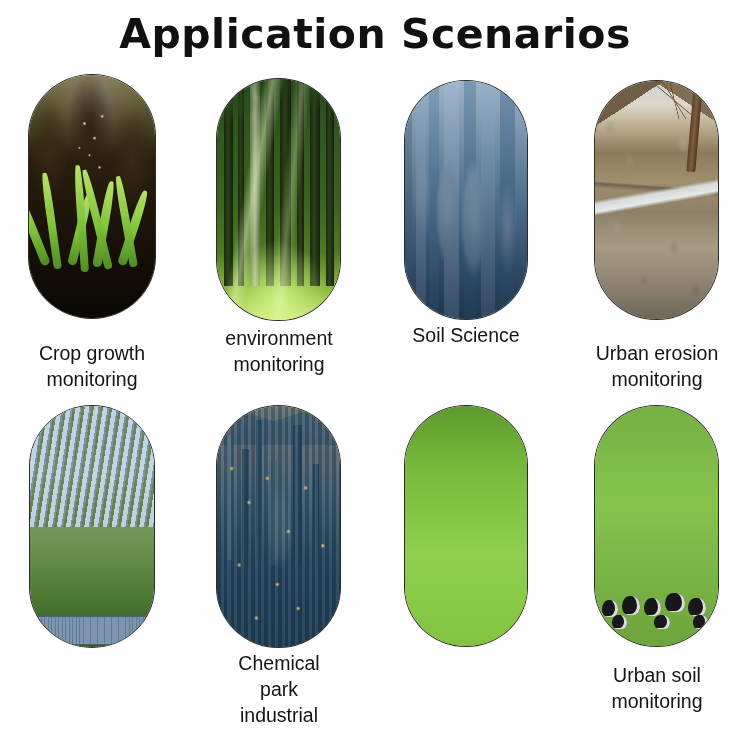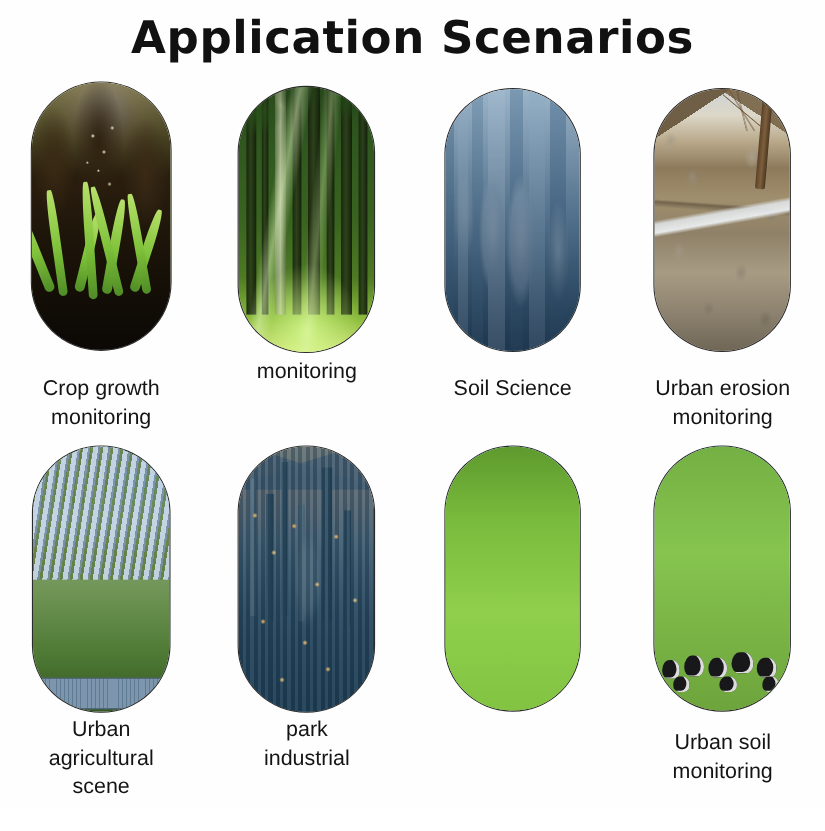--- a/index.html
+++ b/index.html
@@ -411,33 +411,34 @@
       <div class="trunk" style="left:40%; width:6%;"></div>
       <div class="trunk" style="left:51%; width:9%;"></div>
       <div class="trunk" style="left:65%; width:6%;"></div>
       <div class="trunk" style="left:76%; width:8%;"></div>
       <div class="trunk" style="left:89%; width:6%;"></div>
       <div class="layer c2-canopy"></div>
       <div class="layer c2-shafts"></div>
     </div>
   </div>
   <div class="caption" style="left:198px; top:325px; width:162px;">
+    <div>environment</div>
     <div>monitoring</div>
   </div>
 
   <div class="card" style="left:404px; top:80px; width:124px; height:240px;">
     <div class="thumb">
       <div class="layer c3-bg"></div>
       <div class="layer c3-equip"></div>
       <div class="layer c3-figs"></div>
       <div class="layer c3-dark"></div>
       <div class="layer c3-tint"></div>
     </div>
   </div>
-  <div class="caption" style="left:388px; top:340px; width:156px;">
+  <div class="caption" style="left:388px; top:322px; width:156px;">
     <div>Soil Science</div>
   </div>
 
   <div class="card" style="left:594px; top:80px; width:125px; height:240px;">
     <div class="thumb">
       <div class="layer c4-bg"></div>
       <div class="layer c4-hills"></div>
       <div class="layer c4-rocks"></div>
       <div class="layer c4-gully"></div>
       <div class="c4-tree"></div>
@@ -451,43 +452,39 @@
 
   <div class="card" style="left:29px; top:405px; width:126px; height:243px;">
     <div class="thumb">
       <div class="layer c5-bg"></div>
       <div class="layer c5-city"></div>
       <div class="layer c5-road"></div>
       <div class="layer c5-houses2"></div>
       <div class="layer c5-houses"></div>
       <div class="c5-panel"></div>
     </div>
-  </div>
-  <div class="caption" style="left:6px; top:650px; width:172px;">
-    <div>Urban</div>
-    <div>agricultural</div>
-    <div>scene</div>
   </div>
 
   <div class="card" style="left:216px; top:405px; width:125px; height:243px;">
     <div class="thumb">
       <div class="layer c6-bg"></div>
       <div class="layer c6-mtn"></div>
       <div class="tower lite" style="left:8%;  top:12%; width:5%;  height:52%;"></div>
       <div class="tower" style="left:20%; top:18%; width:6%;  height:48%;"></div>
       <div class="tower" style="left:32%; top:6%;  width:4.5%;height:58%;"></div>
       <div class="tower lite" style="left:44%; top:22%; width:5%;  height:44%;"></div>
       <div class="tower" style="left:62%; top:8%;  width:7%;  height:58%;"></div>
       <div class="tower" style="left:78%; top:24%; width:5%;  height:44%;"></div>
       <div class="c6-steam"></div>
       <div class="layer c6-plant"></div>
       <div class="layer c6-lights"></div>
     </div>
   </div>
   <div class="caption" style="left:196px; top:650px; width:166px;">
+    <div>Chemical</div>
     <div>park</div>
     <div>industrial</div>
   </div>
 
   <div class="card" style="left:404px; top:405px; width:124px; height:242px;">
     <div class="thumb">
       <div class="layer c7-bg"></div>
       <div class="layer c7-clouds"></div>
       <div class="layer c7-treeline"></div>
       <div class="poplar" style="left:8%;  top:28%; width:14%; height:34%;"></div>

